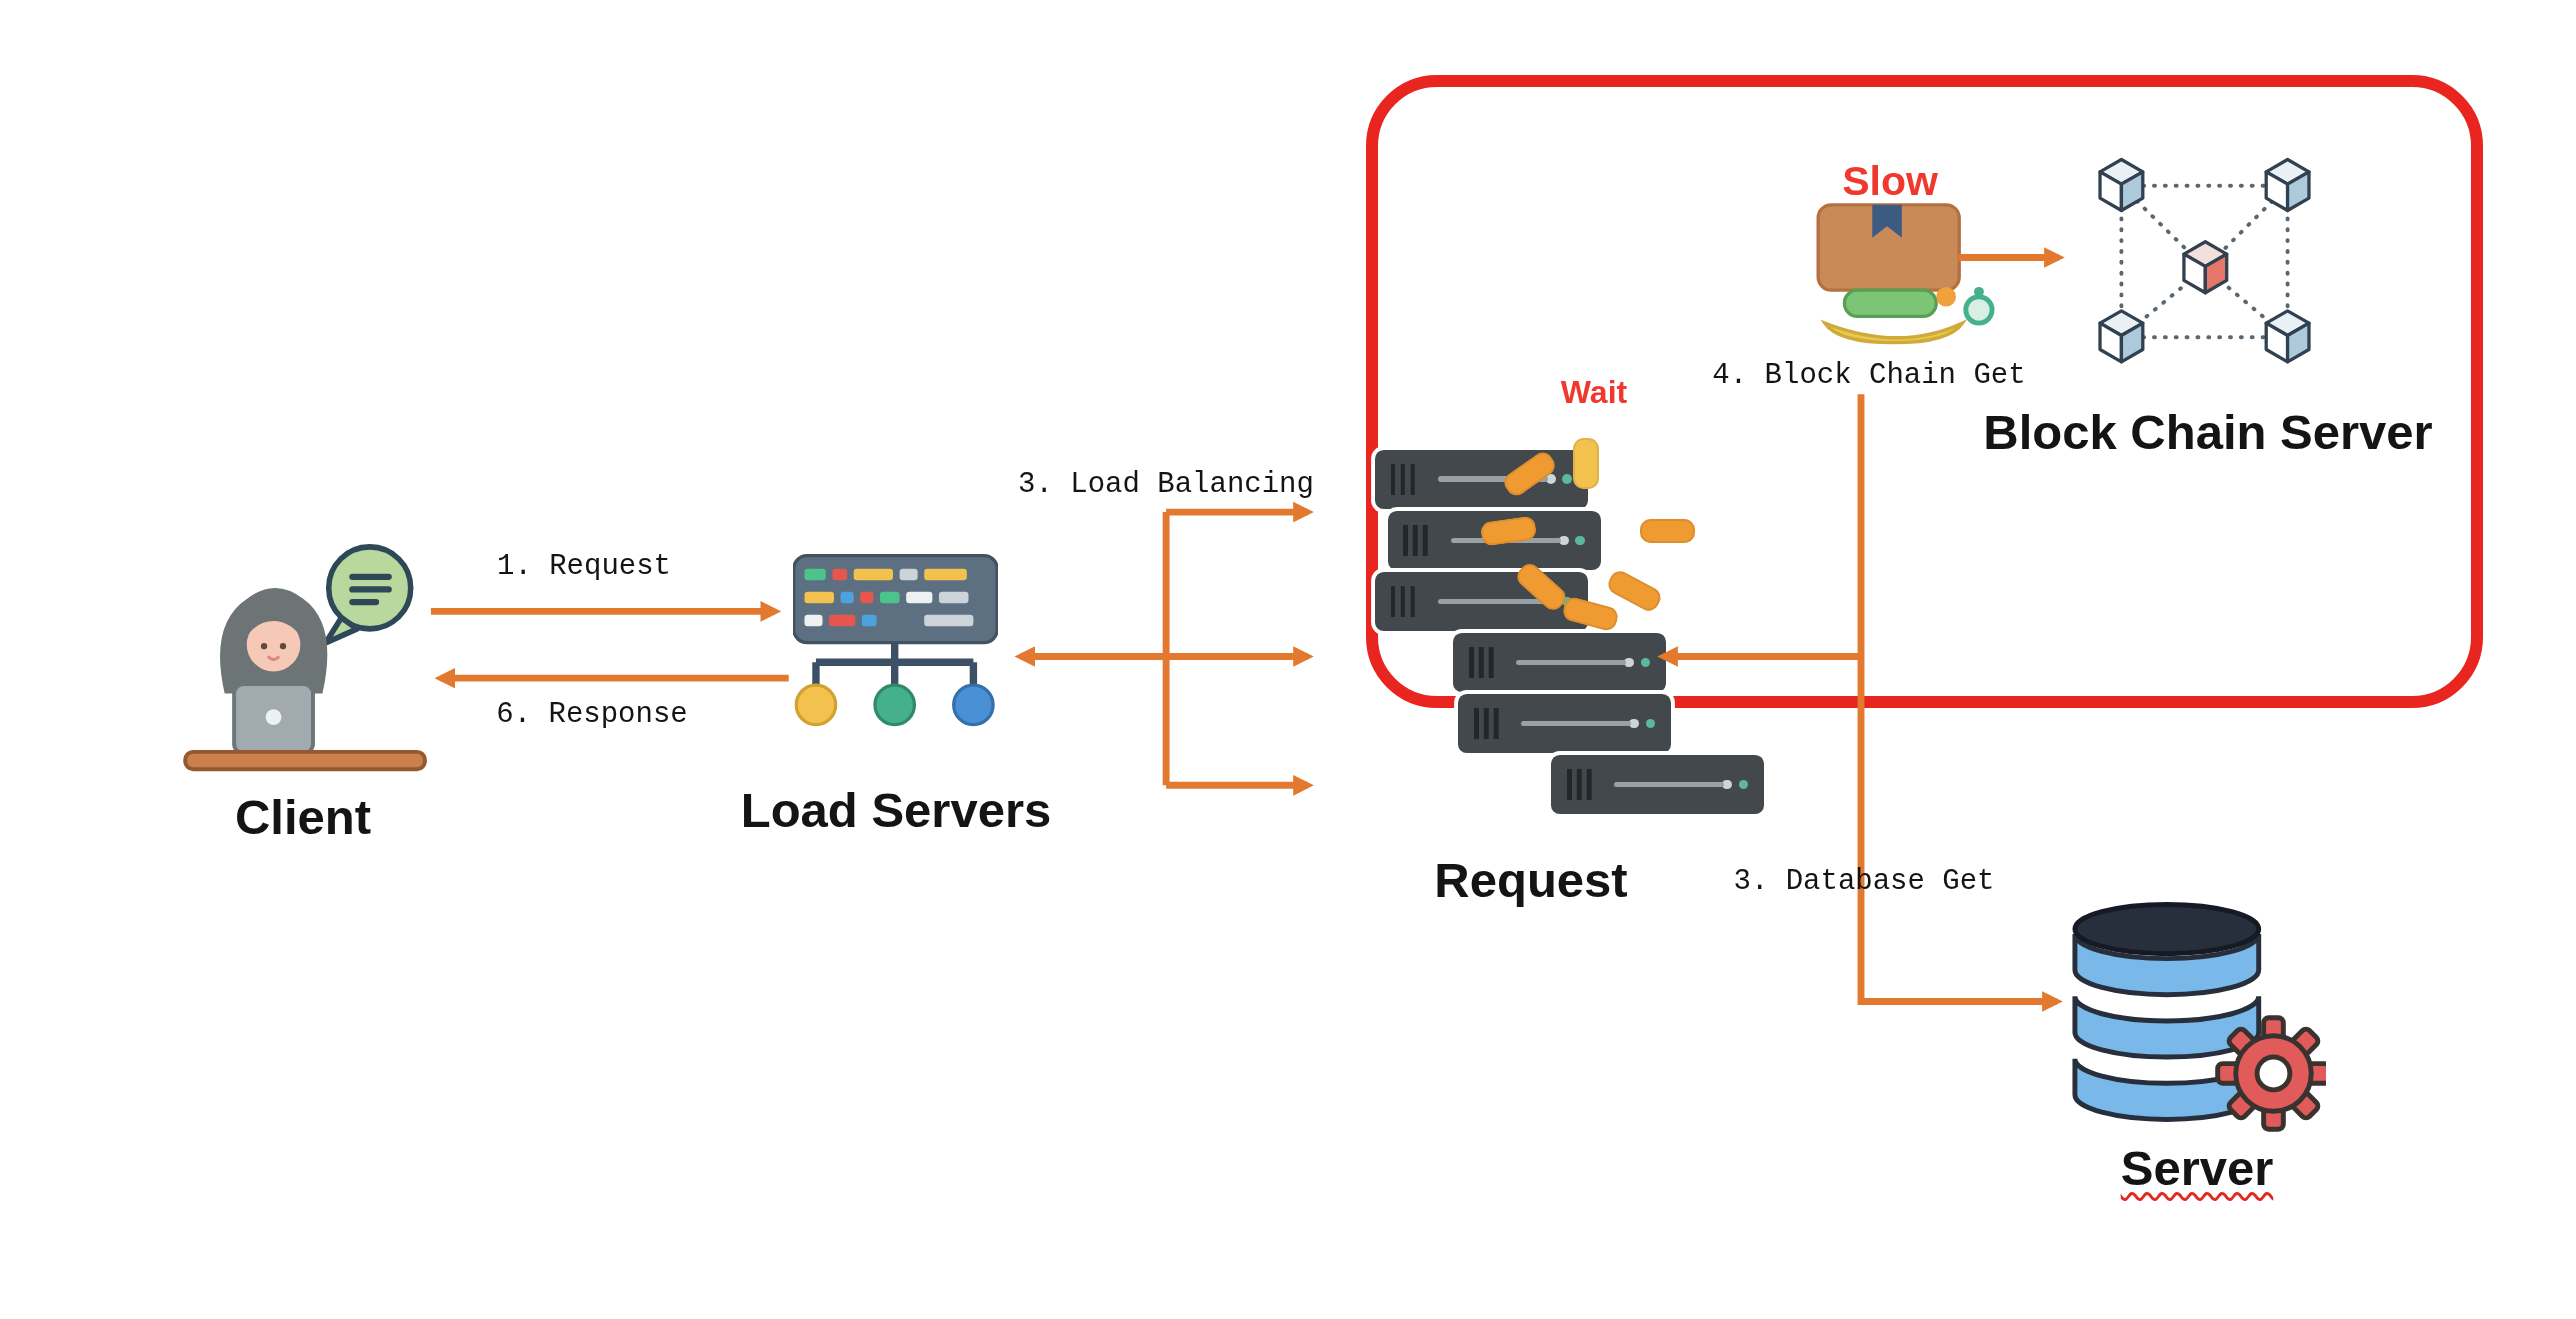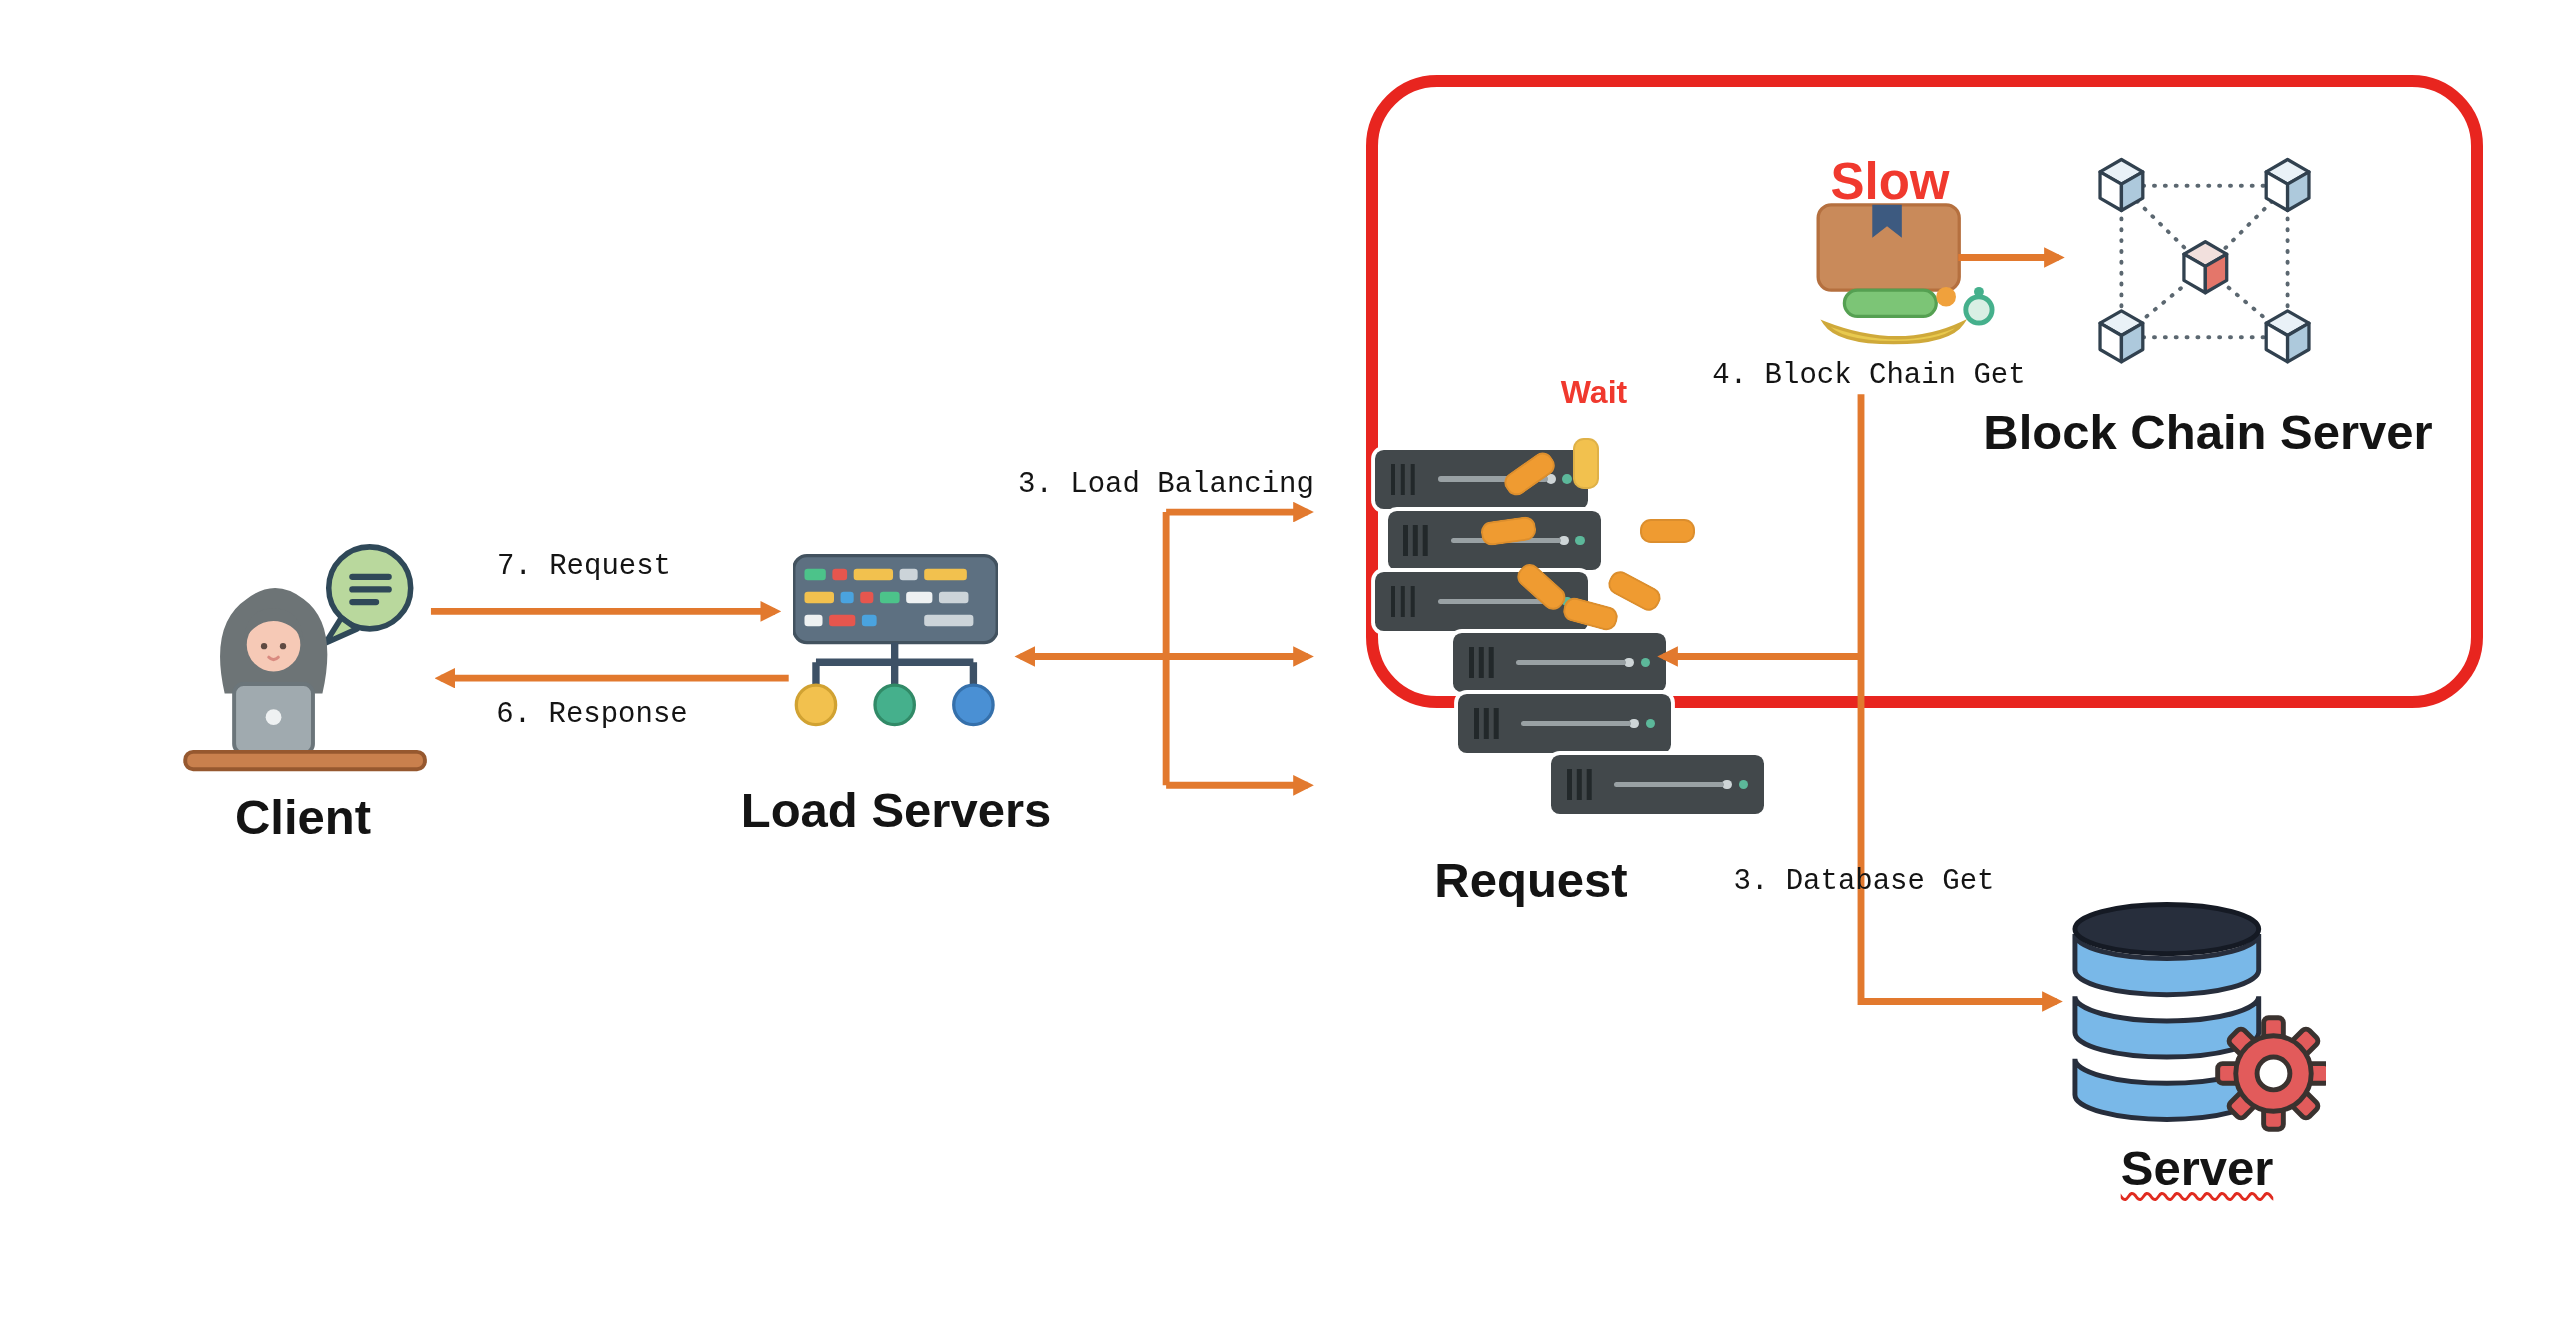--- a/index.html
+++ b/index.html
@@ -18,21 +18,21 @@
   .icon-layer{z-index:2;}
   .connectors{position:absolute;left:0;top:0;z-index:3;pointer-events:none;}
   .lbl{
     position:absolute;transform:translate(-50%,-50%);white-space:nowrap;
     color:#141414;z-index:4;
   }
   .lbl-node{font-size:49px;font-weight:600;}
   .lbl-edge{font-size:29px;font-weight:500;font-family:Liberation Mono, monospace;}
   .lbl-annot{font-weight:600;color:#f0392e;}
   .lbl-wait{font-size:32px;}
-  .lbl-slow{font-size:51px;}
+  .lbl-slow{font-size:41px;}
   .lbl-mysql{
     text-decoration-line:underline;text-decoration-style:wavy;
     text-decoration-color:#e02b20;text-decoration-thickness:2.9px;
     text-underline-offset:6.9px;
   }
   
   .server-stack{position:absolute;left:1367px;top:442px;width:413px;height:383px;z-index:2;}
   .server{
     position:absolute;width:213px;height:59px;background:#42484b;
     border-radius:8.8px;box-shadow:0 0 0 3.9px #ffffff;
@@ -216,21 +216,21 @@
       <path d="M1893,668 H1692" marker-end="url(#arrow)"></path>
     </g>
   </svg>
 
   <div class="lbl lbl-node" style="left:303px;top:817px;">Client</div>
   <div class="lbl lbl-node" style="left:896px;top:810px;">Load Servers</div>
   <div class="lbl lbl-node" style="left:1531px;top:880px;">Request</div>
   <div class="lbl lbl-node" style="left:2208px;top:432px;">Block Chain Server</div>
   <div class="lbl lbl-node lbl-mysql" style="left:2197px;top:1168px;">Server</div>
 
-  <div class="lbl lbl-edge" style="left:584px;top:566px;">7. Request</div>
+  <div class="lbl lbl-edge" style="left:584px;top:566px;">1. Request</div>
   <div class="lbl lbl-edge" style="left:592px;top:714px;">6. Response</div>
   <div class="lbl lbl-edge" style="left:1166px;top:484px;">3. Load Balancing</div>
   <div class="lbl lbl-edge" style="left:1864px;top:881px;">3. Database Get</div>
   <div class="lbl lbl-edge" style="left:1869px;top:375px;">4. Block Chain Get</div>
 
   <div class="lbl lbl-annot lbl-wait" style="left:1594px;top:392px;">Wait</div>
   <div class="lbl lbl-annot lbl-slow" style="left:1890px;top:181px;">Slow</div>
 
 </div>
 

